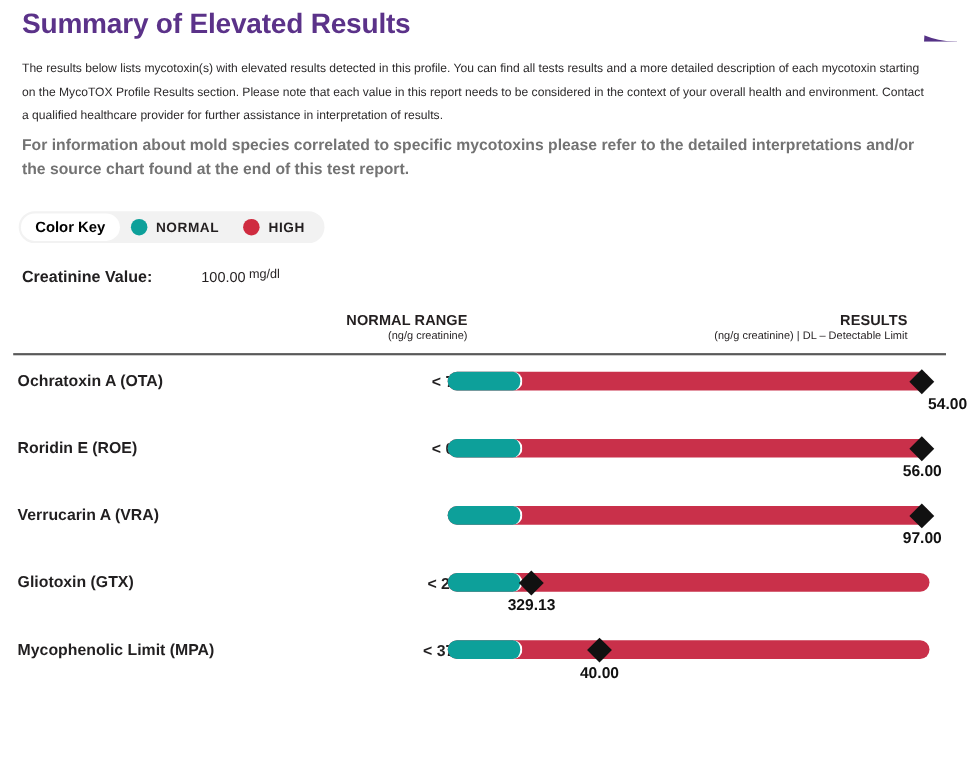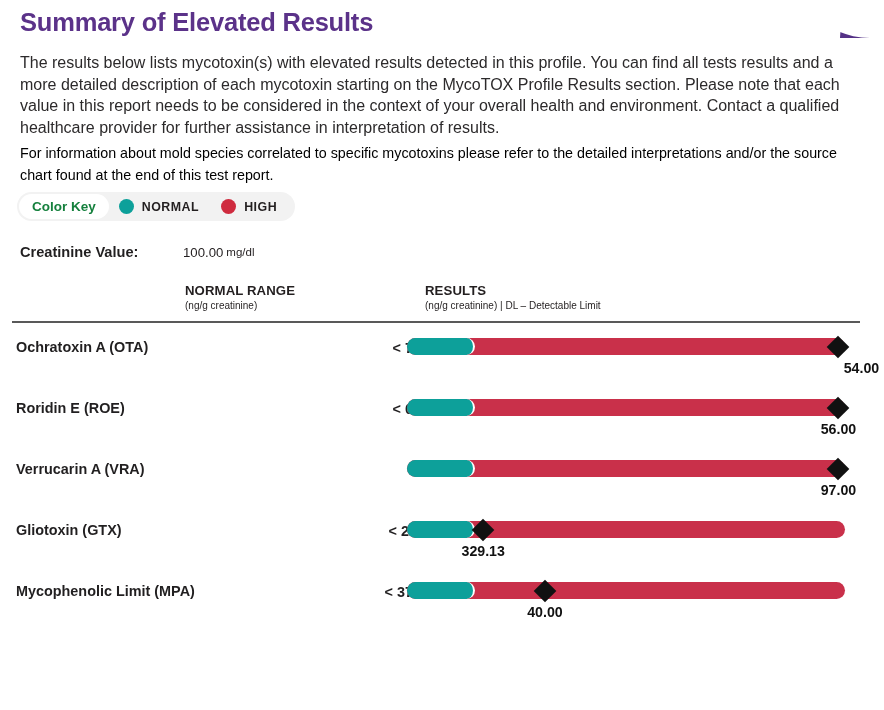--- a/index.html
+++ b/index.html
@@ -57,33 +57,33 @@
     font-weight: bold;
     color: #5b3289;
     letter-spacing: -0.2px;
   }
 
   .intro {
     position: absolute;
     left: 20px;
     top: 52px;
     width: 822px;
-    font-size: 16px;
+    font-size: 11px;
     line-height: 21.5px;
     color: #2c2a2b;
   }
   .intro-bold {
     position: absolute;
     left: 20px;
-    top: 142px;
+    top: 121px;
     width: 822px;
     font-size: 14.3px;
     line-height: 22px;
-    font-weight: normal;
-    color: #000000;
+    font-weight: bold;
+    color: #737373;
   }
 
   
   .color-key {
     position: absolute;
     left: 17px;
     top: 192px;
     height: 29px;
     background: #f2f2f2;
     border-radius: 15px;
@@ -94,21 +94,21 @@
   .color-key-pill {
     background: #ffffff;
     border-radius: 14px;
     height: 25px;
     display: flex;
     align-items: center;
     padding: 0 13px;
     margin: 0 10px 0 2px;
     font-size: 13.5px;
     font-weight: bold;
-    color: #15803d;
+    color: #000000;
   }
   .key-entry {
     display: flex;
     align-items: center;
     margin-right: 22px;
   }
   .key-entry:last-child { margin-right: 0; }
   .key-dot {
     width: 15px;
     height: 15px;
@@ -124,42 +124,42 @@
     letter-spacing: 0.5px;
     color: #231f20;
   }
 
   
   .creatinine-row {
     position: absolute;
     left: 20px;
     top: 244px;
     display: flex;
-    align-items: center;
+    align-items: flex-start;
   }
   .creatinine-label {
     font-size: 14.6px;
     font-weight: bold;
     color: #211f20;
     width: 163px;
   }
   .creatinine-value {
     font-size: 13.2px;
     color: #231f20;
   }
   .creatinine-unit {
     font-size: 11.5px;
     color: #231f20;
     margin-left: 3px;
   }
 
   
   .col-head {
     position: absolute;
-    text-align: left;
+    text-align: right;
     color: #231f20;
   }
   .col-head .ch-title {
     font-size: 13.2px;
     font-weight: bold;
     letter-spacing: 0.1px;
     white-space: nowrap;
   }
   .col-head .ch-sub {
     font-size: 10px;

